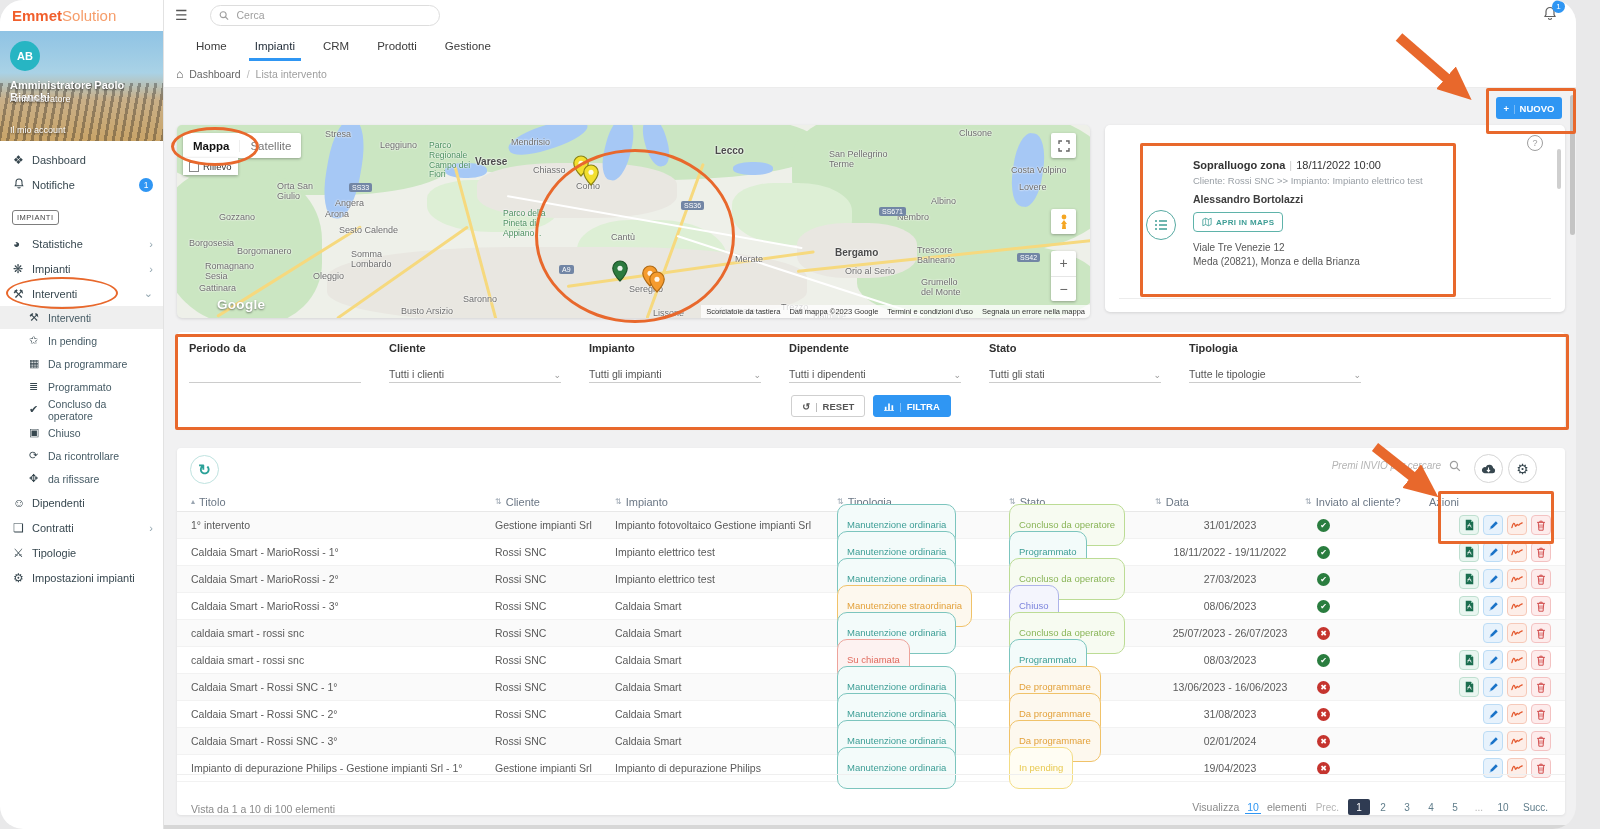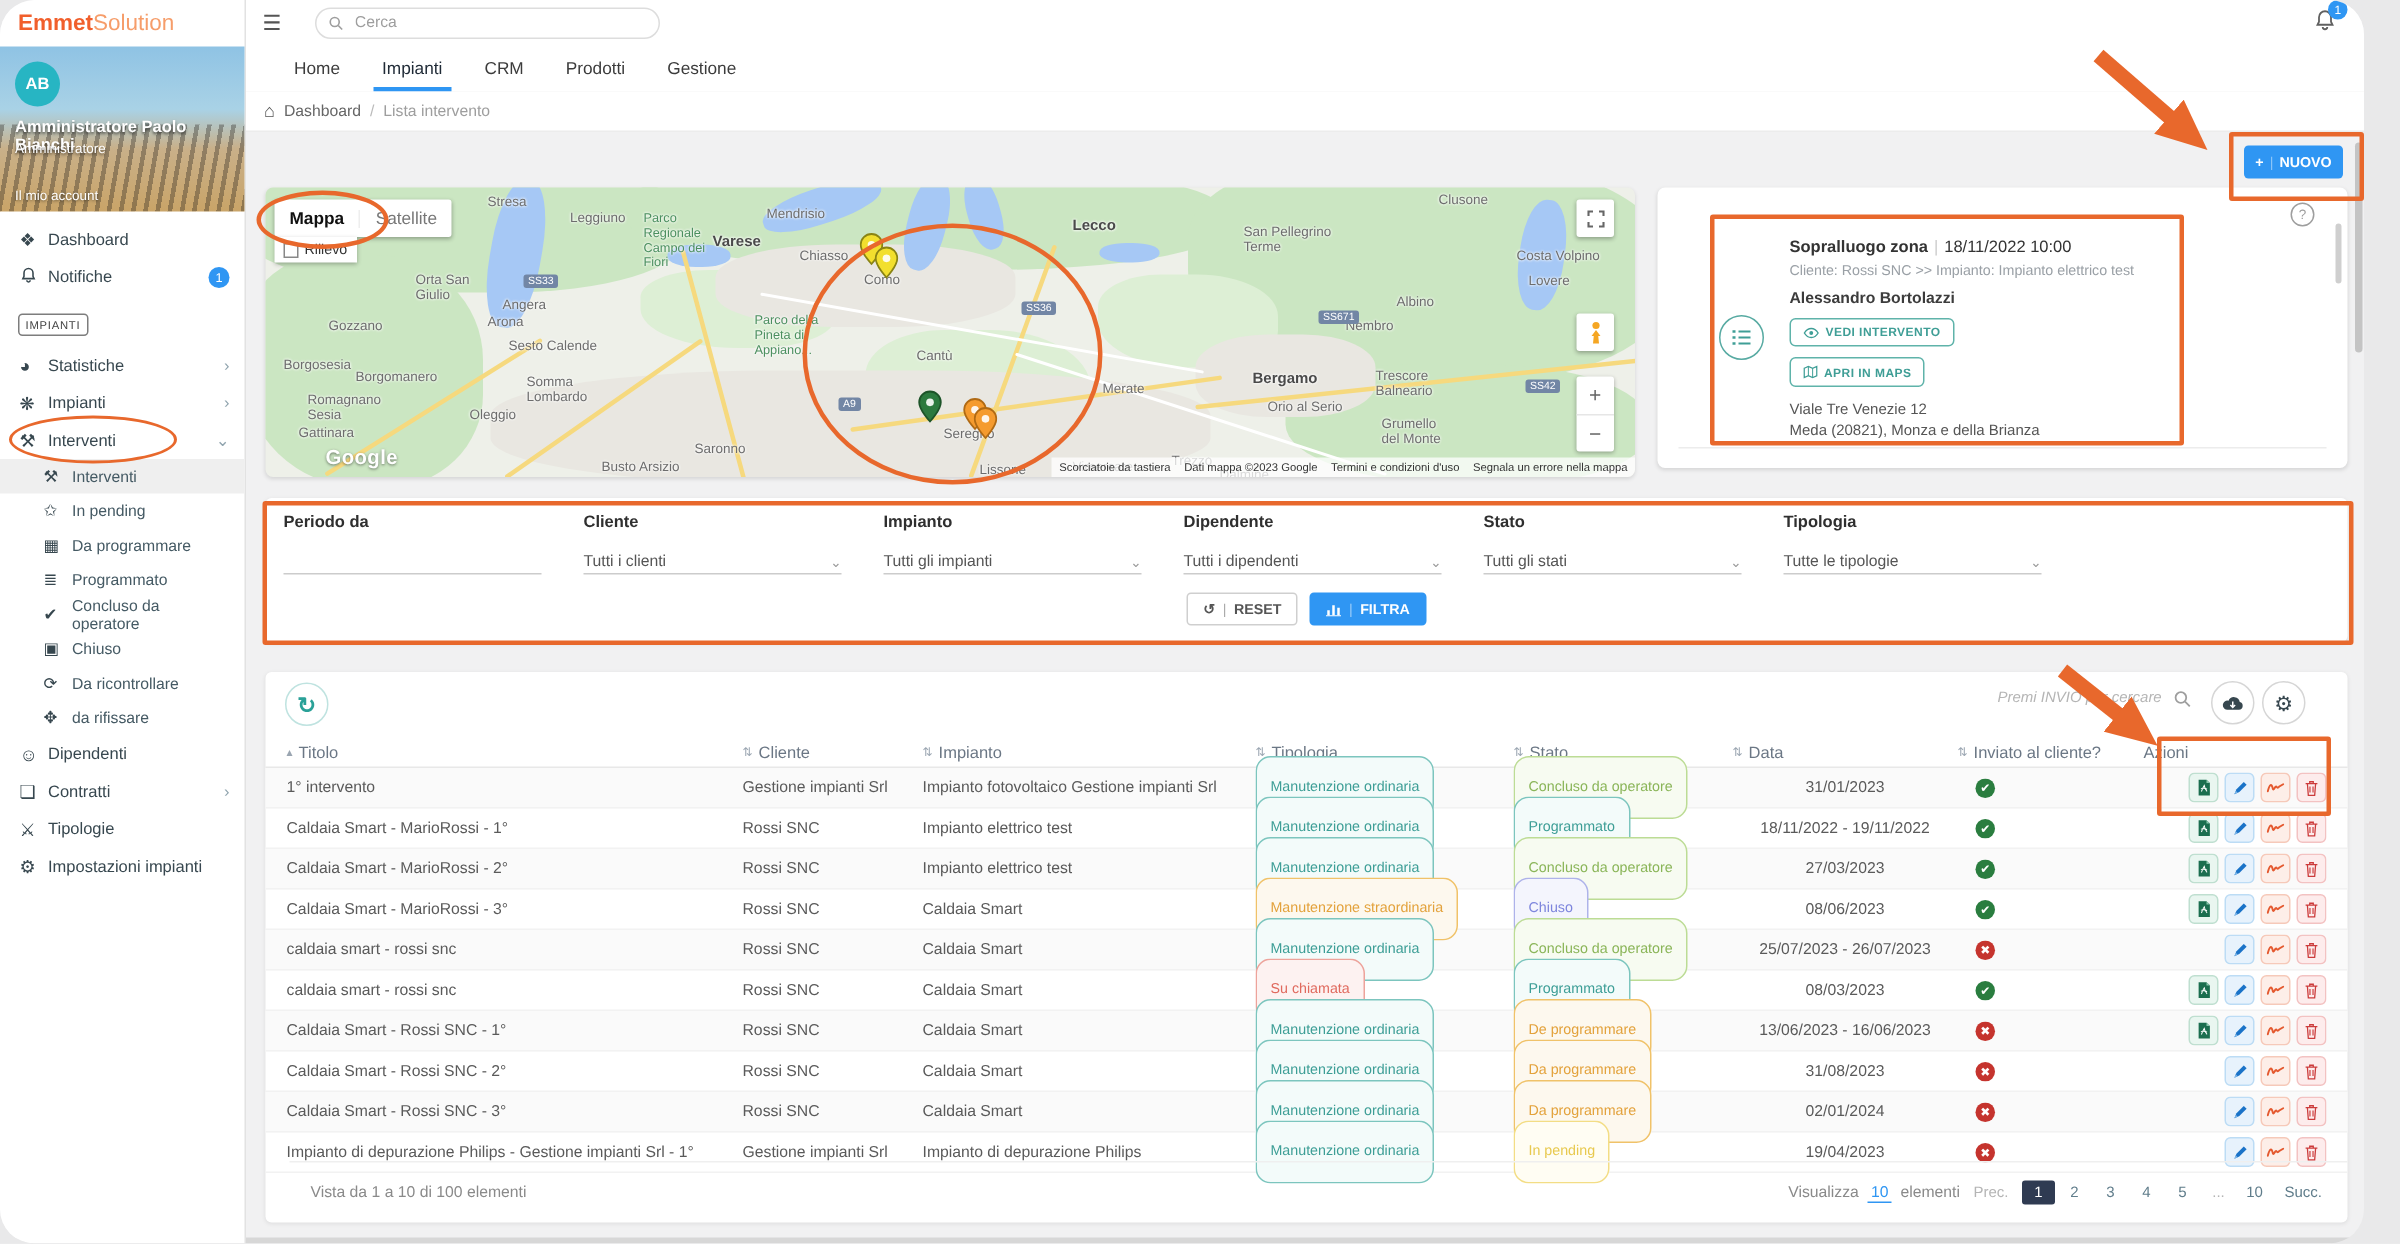--- a/index.html
+++ b/index.html
@@ -133,21 +133,21 @@
   .b-purple{color:#7d85dd;border-color:#aeb3ea;background:#f4f5fd;}
   .b-yellow{color:#e8c94f;border-color:#f3dd85;background:#fffdf3;}
   .stat{display:inline-flex;width:13px;height:13px;border-radius:50%;color:#fff;font-size:8px;align-items:center;justify-content:center;margin-left:12px;}
   .st-ok{background:#2a7d3f;} .st-no{background:#c5342e;}
   .acts{display:flex;gap:4px;justify-content:flex-end;}
   .act{width:20px;height:20px;border-radius:4px;border:1px solid;display:flex;align-items:center;justify-content:center;cursor:pointer;background:#fff;padding:0;}
   .a-pdf{background:#e9f6f0;border-color:#bfdfd0;}
   .a-edit{background:#e7f2fc;border-color:#bcdcf5;}
   .a-sig{background:#fdeee8;border-color:#f6c9b9;}
   .a-del{background:#fdecec;border-color:#f3c2c2;}
-  #tfoot{position:absolute;left:16px;right:0;bottom:0;height:40px;border-top:1px solid #efefef;display:flex;align-items:center;padding:0 14px;font-size:10.5px;color:#8a8a8a;}
+  #tfoot{position:absolute;left:0;right:0;bottom:0;height:40px;border-top:1px solid #efefef;display:flex;align-items:flex-end;padding:0 14px;font-size:10.5px;color:#8a8a8a;}
   #tfoot .right{margin-left:auto;display:flex;align-items:center;gap:6px;}
   #page-size{color:#2f96f3;border-bottom:1px solid #2f96f3;padding:0 2px;cursor:pointer;}
   .pg{min-width:16px;height:16px;padding:0 3px;display:flex;align-items:center;justify-content:center;font-size:10px;color:#607d8b;cursor:pointer;border-radius:2px;}
   .pg.active{background:#2f3b52;color:#fff;}
   .pg.muted{color:#b5b5b5;}
   
   .ann-rect{position:absolute;border:3px solid #e8682c;border-radius:2px;pointer-events:none;z-index:40;}
   .ann-ell{position:absolute;border:3px solid #e8682c;border-radius:50%;pointer-events:none;z-index:40;}
   #annot-arrows{position:absolute;left:0;top:0;pointer-events:none;z-index:41;}
   
@@ -445,29 +445,20 @@
         </svg>
     </div>
     <div id="dc-body">
       <div id="dc-title">
         <span class="t">Sopralluogo zona</span><span class="dv">|</span><span>18/11/2022 10:00</span>
       </div>
       <div id="dc-sub">Cliente: Rossi SNC &gt;&gt; Impianto: Impianto elettrico test</div>
       <div id="dc-op">Alessandro Bortolazzi</div>
       <div>
         <button class="dc-btn">
-          <svg width="11" height="8" viewBox="0 0 12 8">
-              <path d="M1 4C2.5 1.5 4 .7 6 .7S9.5 1.5 11 4C9.5 6.5 8 7.3 6 7.3S2.5 6.5 1 4z" fill="none" stroke="#3f9e96" stroke-width="1"></path>
-              <circle cx="6" cy="4" r="1.4" fill="#3f9e96"></circle>
-            </svg>
-          <span>VEDI INTERVENTO</span>
-        </button>
-      </div>
-      <div>
-        <button class="dc-btn">
           <svg width="10" height="10" viewBox="0 0 12 12">
               <path d="M1 3l3.3-1.5 3.4 1.5L11 1.5V9l-3.3 1.5L4.3 9 1 10.5z" fill="none" stroke="#3f9e96" stroke-width="1"></path>
               <path d="M4.3 1.5v7.5M7.7 3v7.5" stroke="#3f9e96" stroke-width=".8"></path>
             </svg>
           <span>APRI IN MAPS</span>
         </button>
       </div>
       <div id="dc-addr">
         <div>Viale Tre Venezie 12</div>
         <div>Meda (20821), Monza e della Brianza</div>

